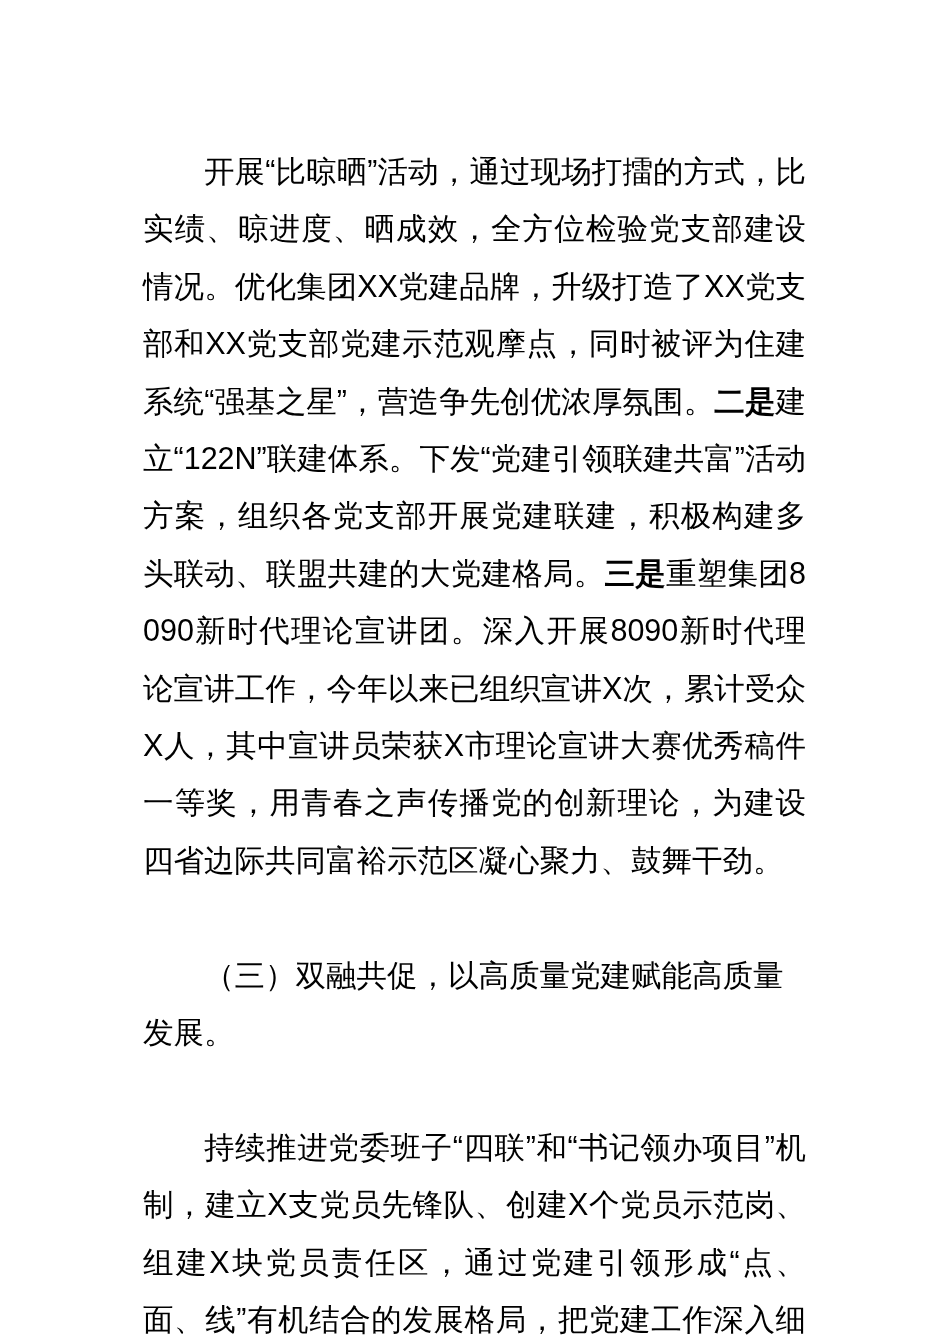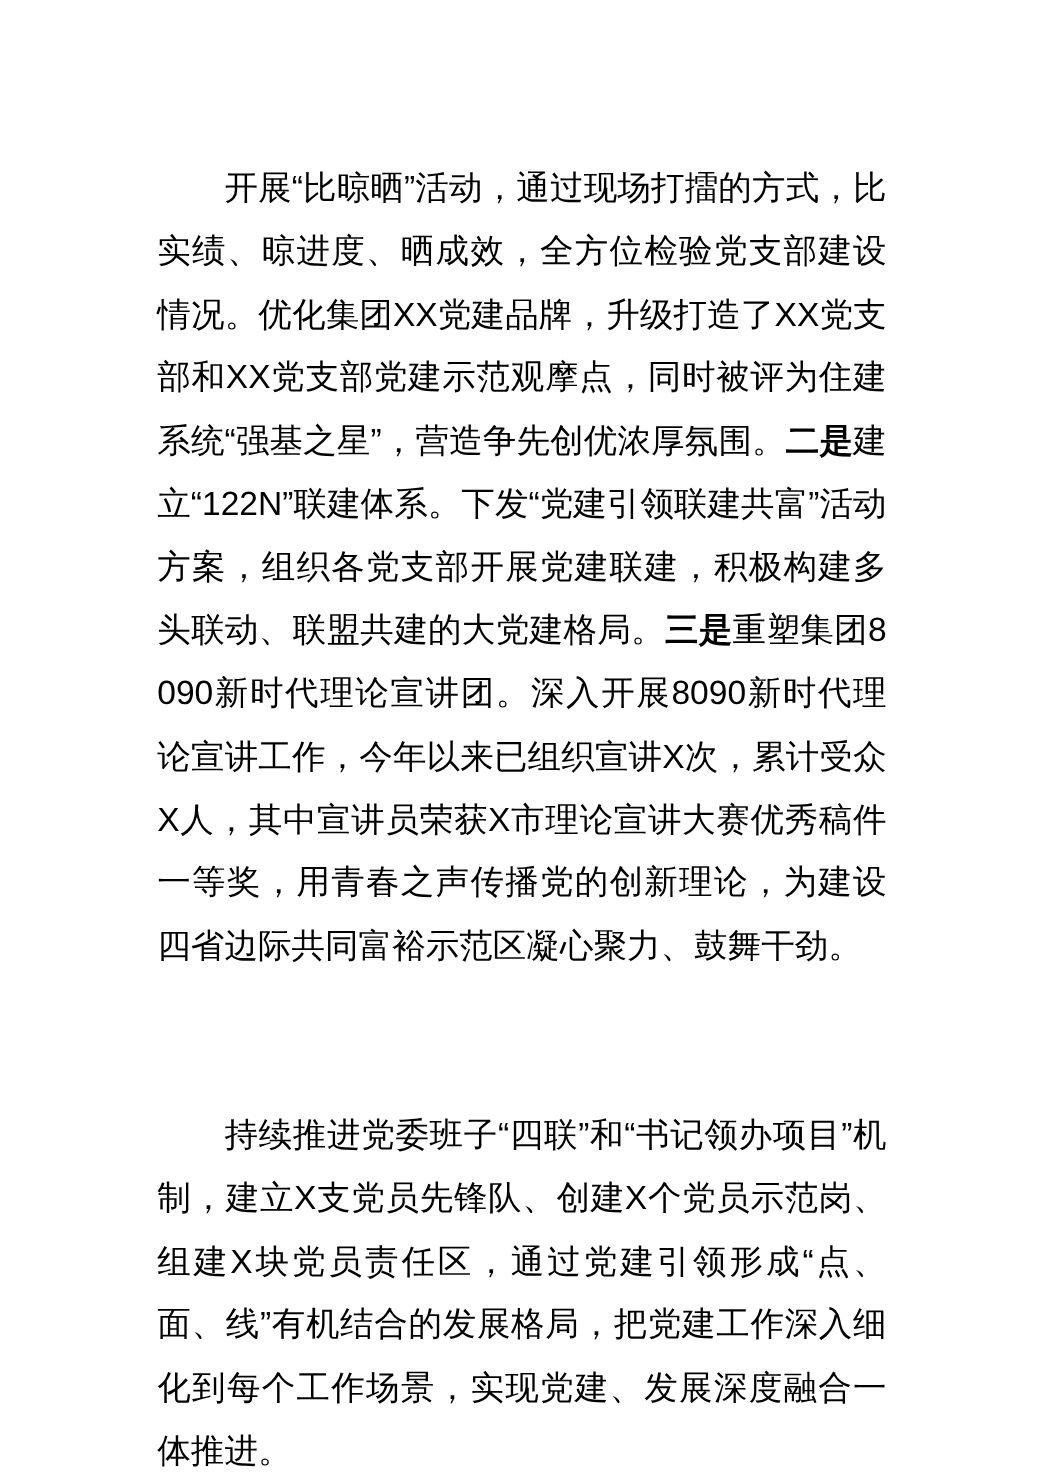--- a/index.html
+++ b/index.html
@@ -64,16 +64,17 @@
   }
 </style>
 </head>
 <body>
 
 <div class="page">
   <div class="doc-body" id="doc-body">
 
   <p class="para"><span>开展“比晾晒”活动，通过现场打擂的方式，比实绩、晾进度、晒成效，全方位检验党支部建设情况。优化集团XX党建品牌，升级打造了XX党支部和XX党支部党建示范观摩点，同时被评为住建系统“强基之星”，营造争先创优浓厚氛围。</span><span class="bold-marker">二是</span><span>建立“122N”联建体系。下发“党建引领联建共富”活动方案，组织各党支部开展党建联建，积极构建多头联动、联盟共建的大党建格局。</span><span class="bold-marker">三是</span><span>重塑集团8090新时代理论宣讲团。深入开展8090新时代理论宣讲工作，今年以来已组织宣讲X次，累计受众X人，其中宣讲员荣获X市理论宣讲大赛优秀稿件一等奖，用青春之声传播党的创新理论，为建设四省边际共同富裕示范区凝心聚力、鼓舞干劲。</span></p>
       <div class="spacer-line"></div>
+      <p class="heading"><span>（三）双融共促，以高质量党建赋能高质量发展。</span></p>
       <div class="spacer-line"></div>
       <p class="para"><span>持续推进党委班子“四联”和“书记领办项目”机制，建立X支党员先锋队、创建X个党员示范岗、组建X块党员责任区，通过党建引领形成“点、面、线”有机结合的发展格局，把党建工作深入细化到每个工作场景，实现党建、发展深度融合一体推进。</span></p>
     </div>
 </div>
 
 </body></html>

